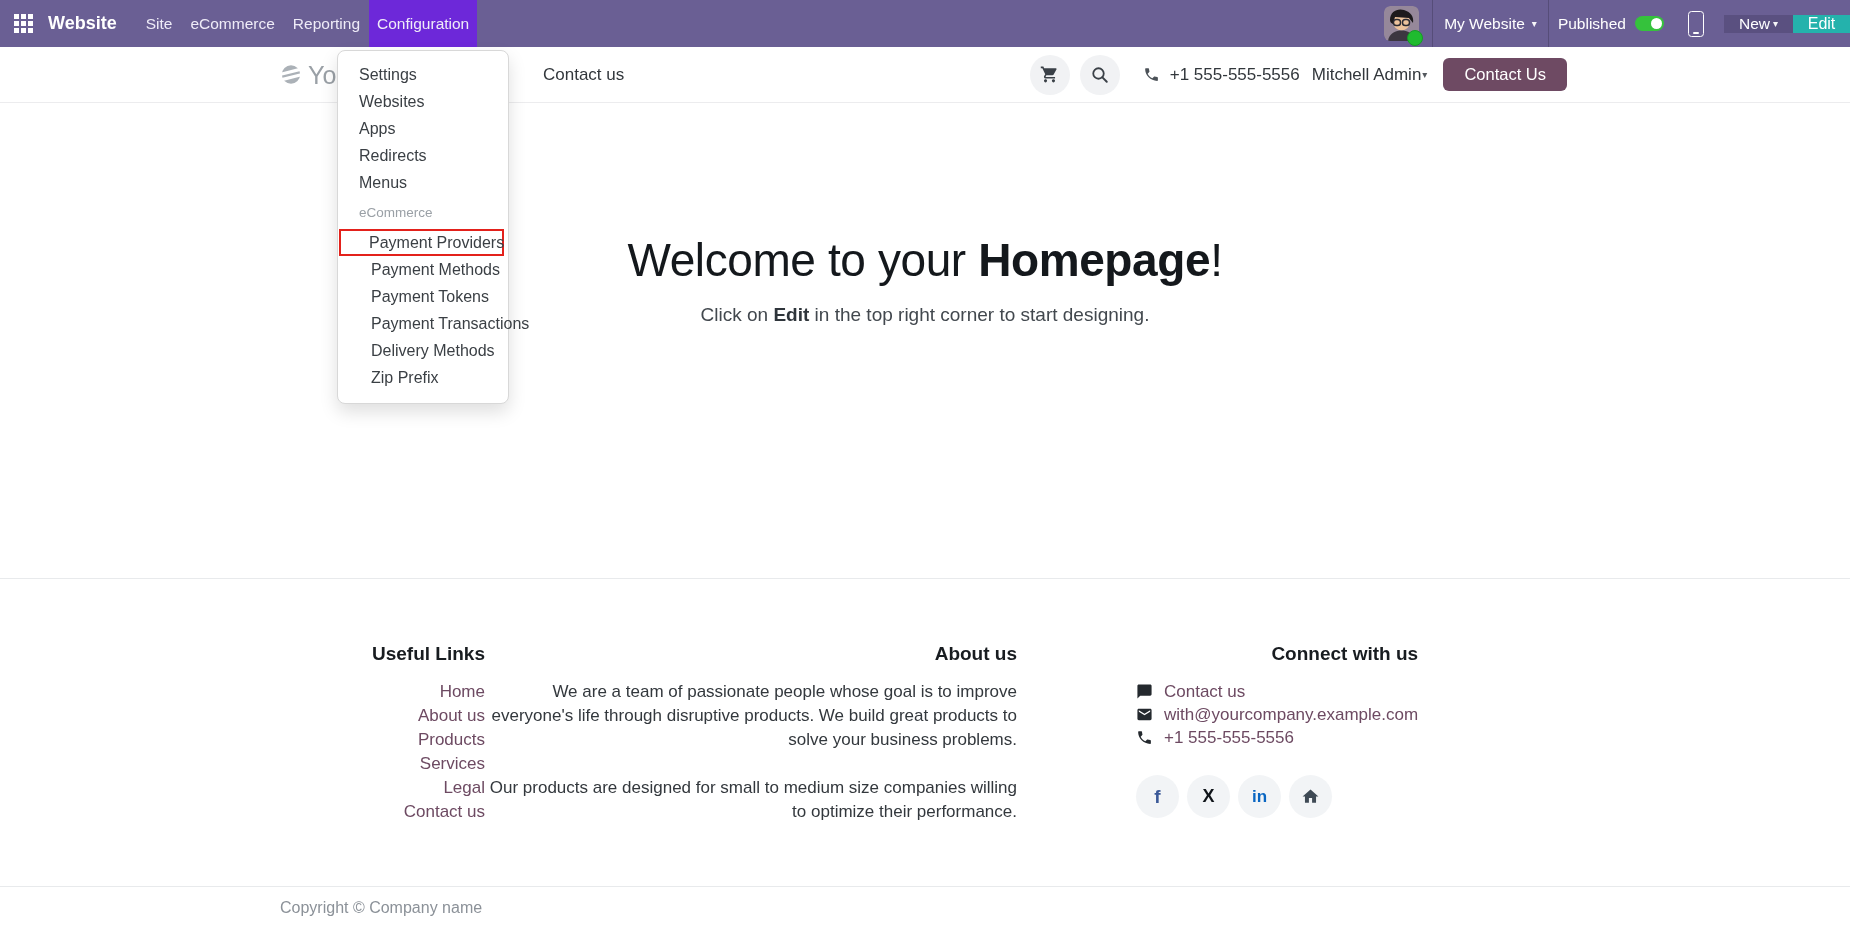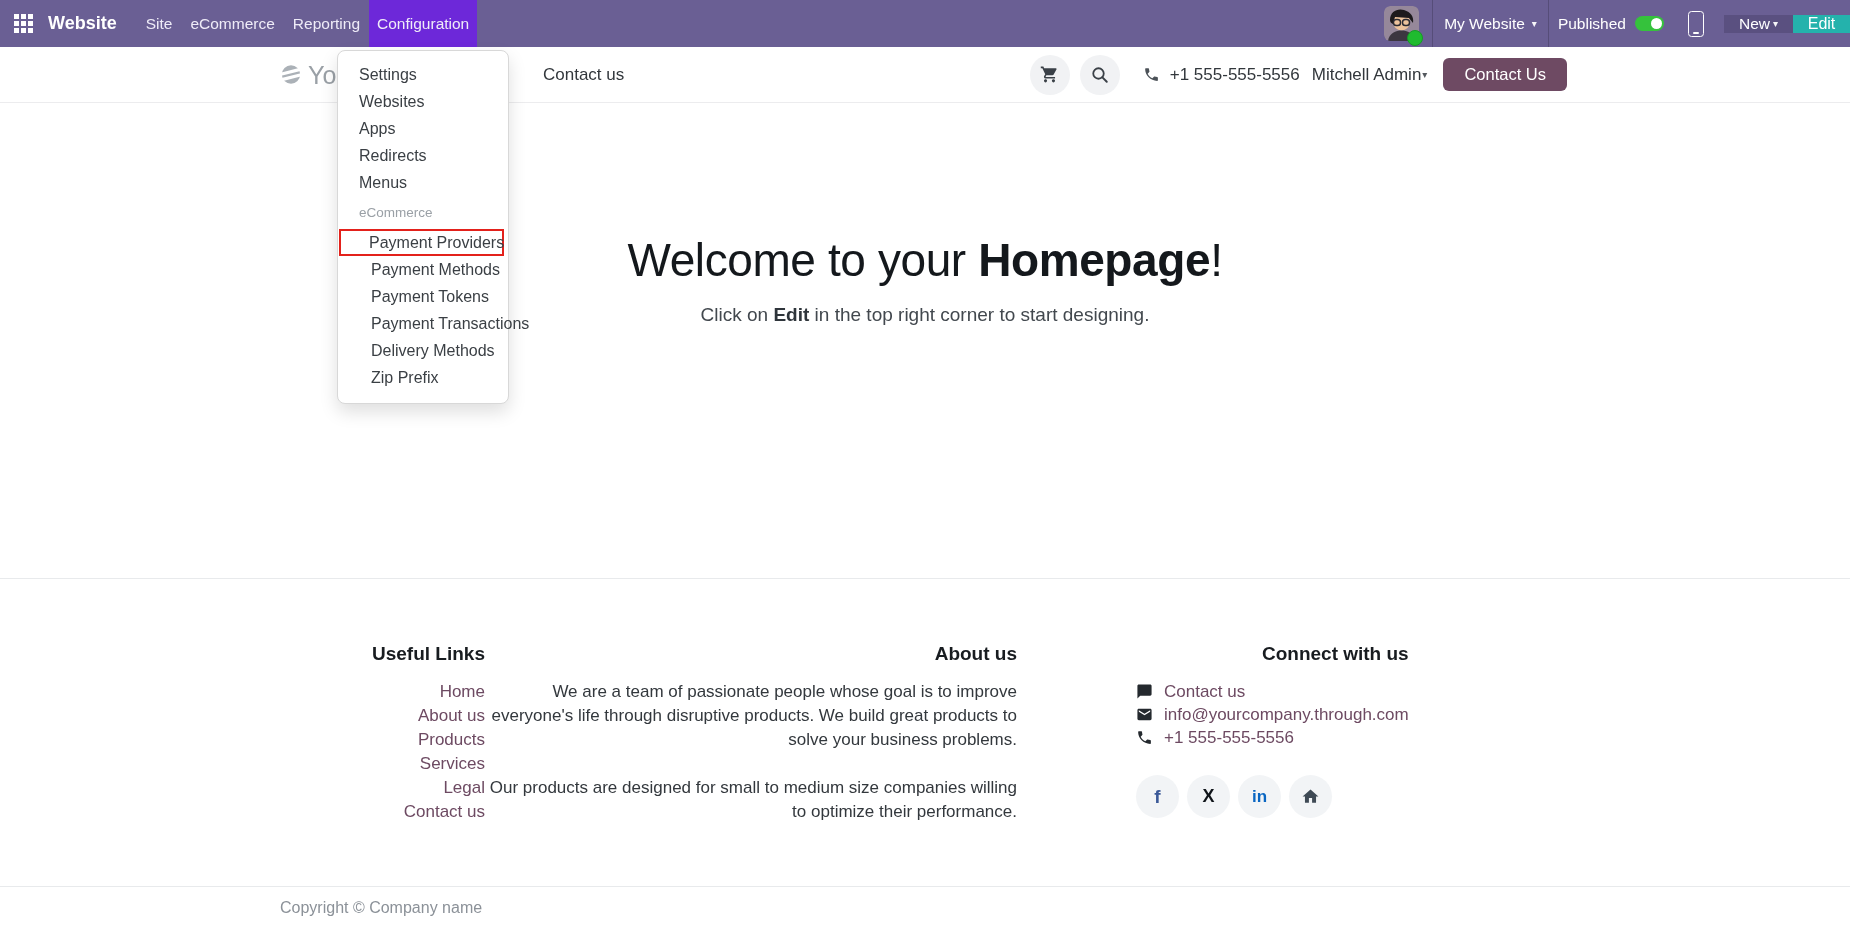--- a/index.html
+++ b/index.html
@@ -224,21 +224,21 @@
       <div class="citem">
         <svg width="17" height="17" viewBox="0 0 24 24">
           <path fill="#24292e" d="M20 2H4c-1.1 0-2 .9-2 2v18l4-4h14c1.1 0 2-.9 2-2V4c0-1.1-.9-2-2-2z"></path>
         </svg>
         <span>Contact us</span>
       </div>
       <div class="citem">
         <svg width="17" height="17" viewBox="0 0 24 24">
           <path fill="#24292e" d="M20 4H4c-1.1 0-2 .9-2 2v12c0 1.1.9 2 2 2h16c1.1 0 2-.9 2-2V6c0-1.1-.9-2-2-2zm0 4l-8 5-8-5V6l8 5 8-5v2z"></path>
         </svg>
-        <span>info@yourcompany.through.com</span>
+        <span>with@yourcompany.example.com</span>
       </div>
       <div class="citem">
         <svg width="17" height="17" viewBox="0 0 24 24">
           <path fill="#24292e" d="M6.62 10.79c1.44 2.83 3.76 5.14 6.59 6.59l2.2-2.2c.27-.27.67-.36 1.02-.24 1.12.37 2.33.57 3.57.57.55 0 1 .45 1 1V20c0 .55-.45 1-1 1-9.39 0-17-7.61-17-17 0-.55.45-1 1-1h3.5c.55 0 1 .45 1 1 0 1.25.2 2.45.57 3.57.11.35.03.74-.25 1.02l-2.2 2.2z"></path>
         </svg>
         <span>+1 555-555-5556</span>
       </div>
       <div class="social-row">
         <div class="social">
           <span class="g-fb">f</span>

